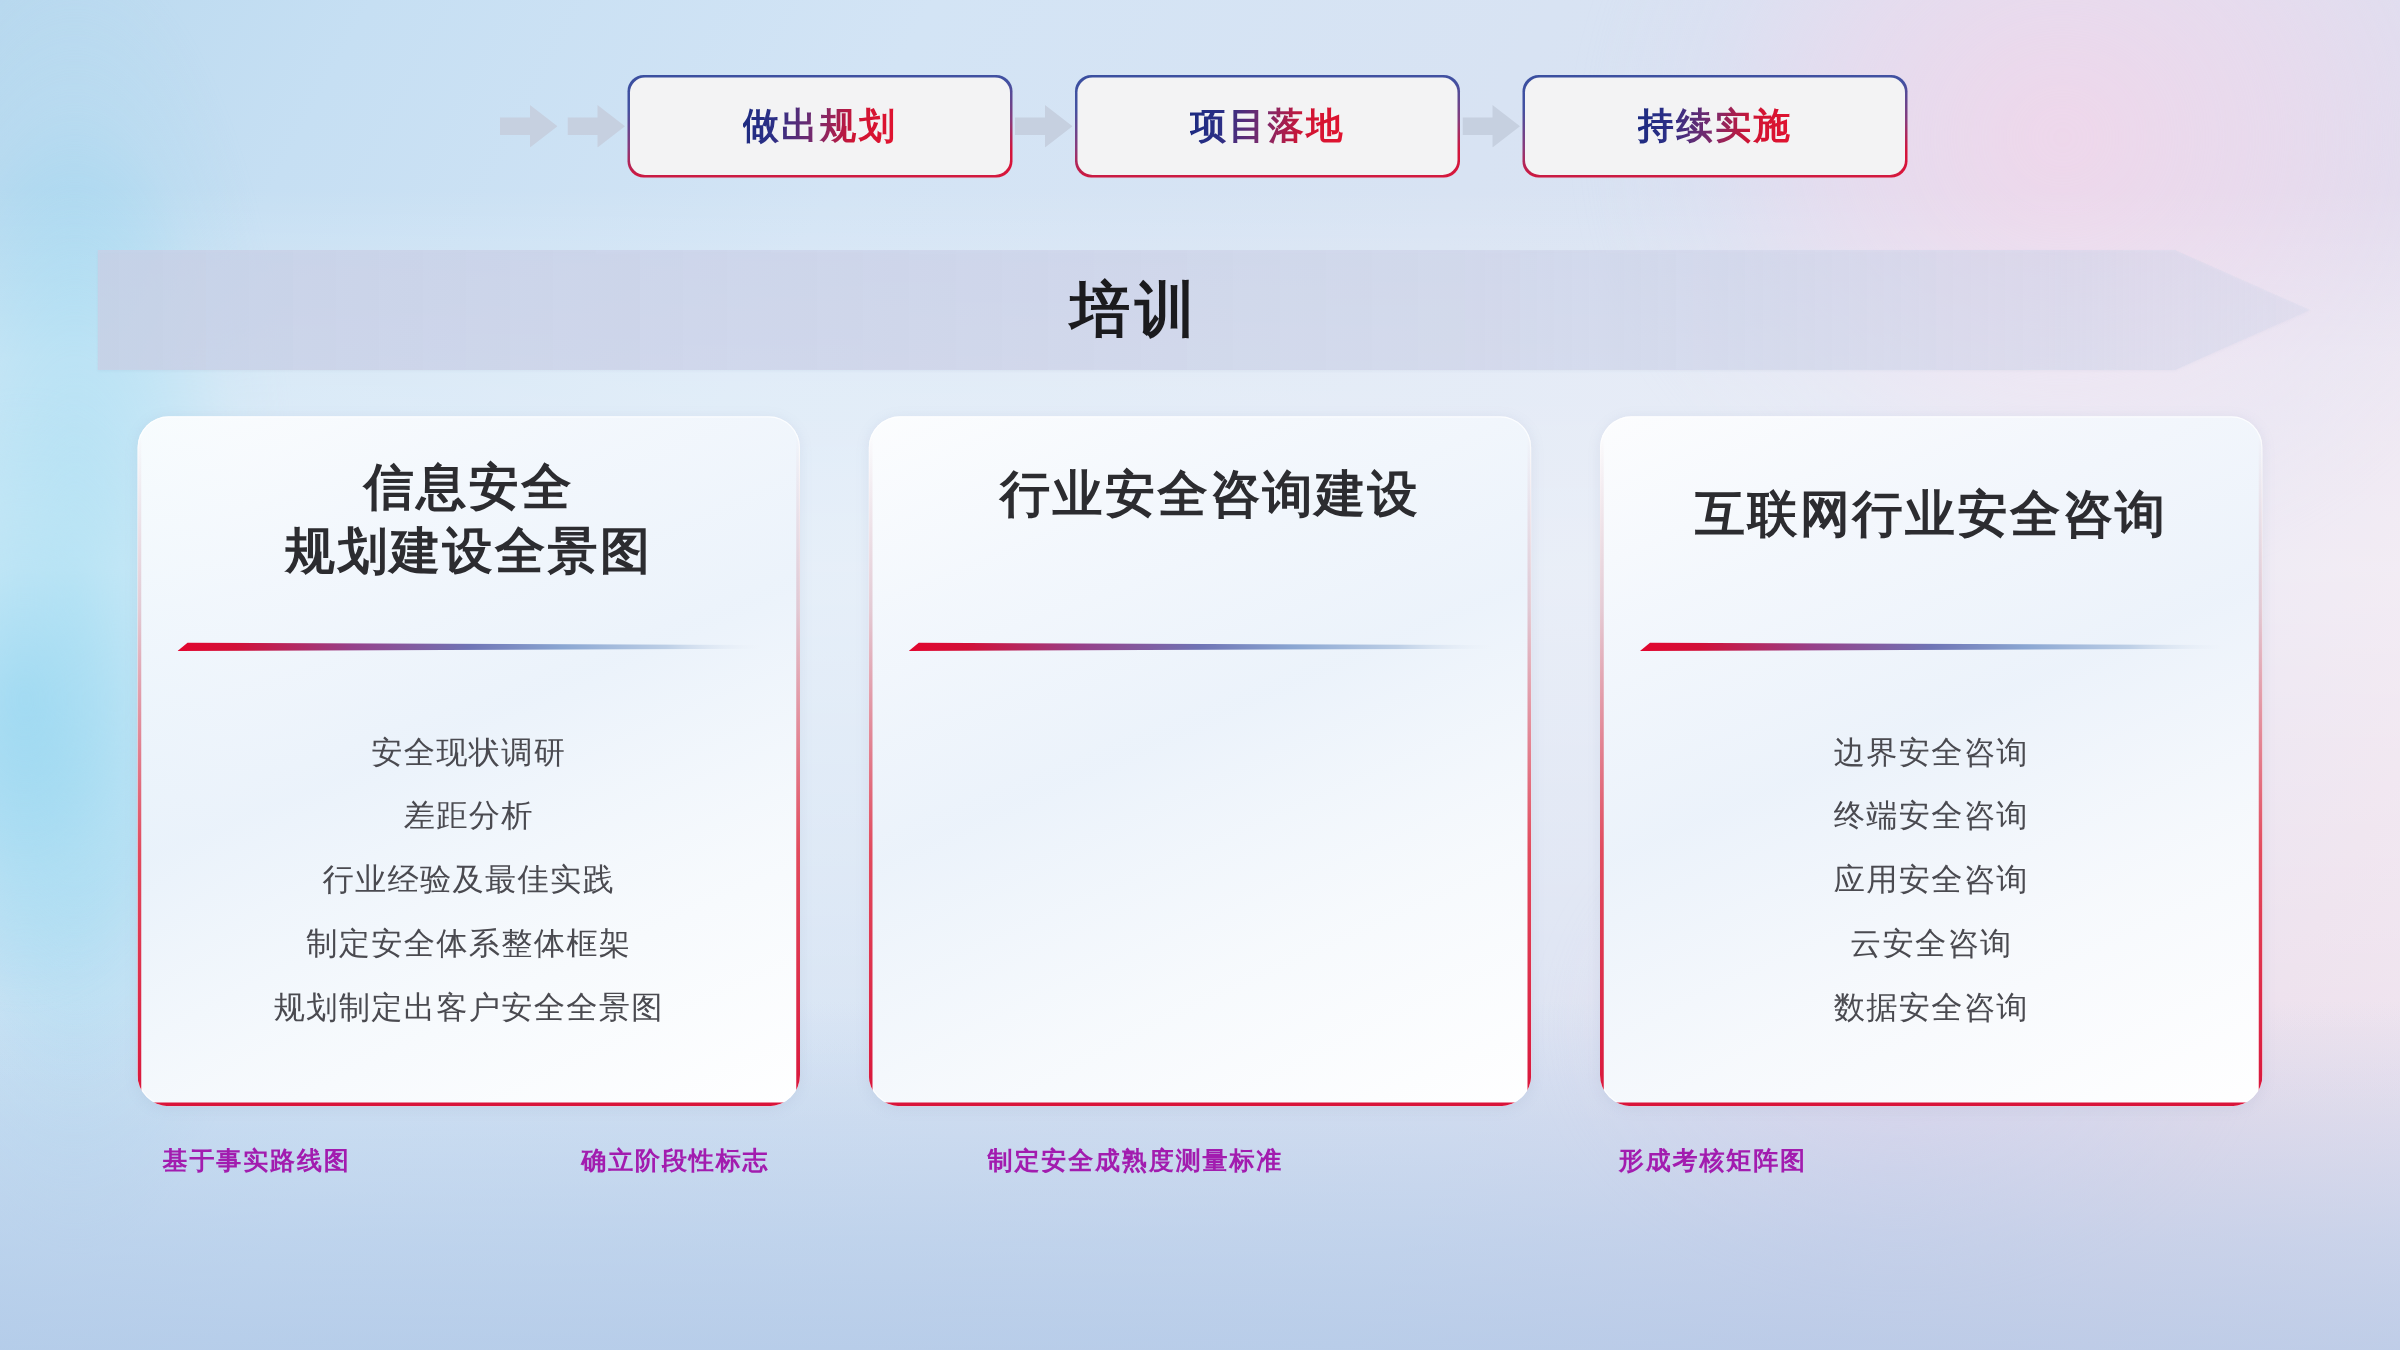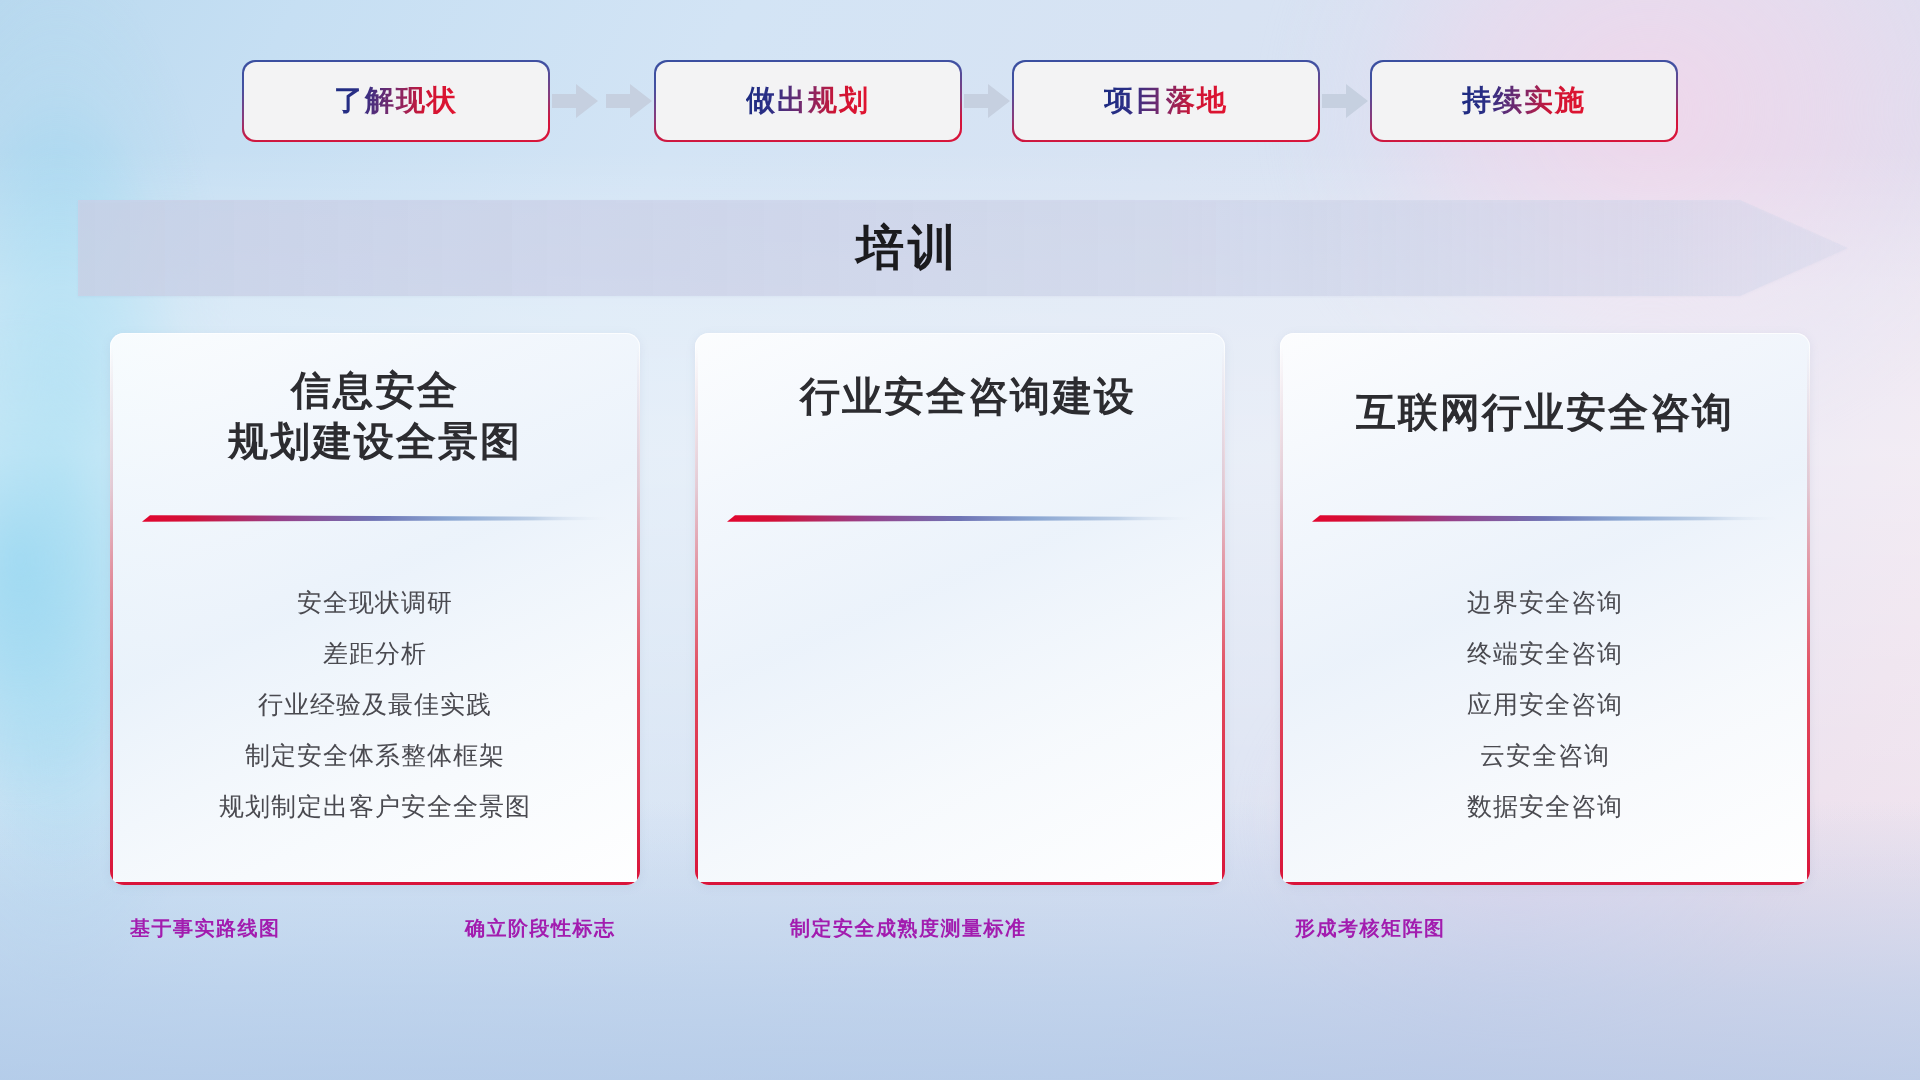--- a/index.html
+++ b/index.html
@@ -110,21 +110,21 @@
 
   
   #cards{
     position:absolute; left:110px; top:333px;
     width:1700px; height:552px;
     display:flex; justify-content:space-between;
   }
   .card{
     position:relative;
     width:530px; height:552px;
-    border-radius:14px;
+    border-radius:25px;
     background:
       linear-gradient(157deg,
         rgba(255,255,255,.88) 0%,
         rgba(244,248,253,.92) 22%,
         rgba(236,243,251,.94) 46%,
         rgba(247,250,253,.96) 72%,
         rgba(255,255,255,.99) 100%);
     box-shadow:
       inset 0 0 0 1px rgba(255,255,255,.75),
       0 2px 10px rgba(120,142,180,.13);
@@ -192,23 +192,20 @@
   <div class="bg-pink-tr"></div>
   <div class="bg-pink-mid"></div>
   <div class="bg-white-wash"></div>
   <div class="bg-bottom-blue"></div>
 </div>
 
 <div id="page">
 
   <div id="steps">
 
-    <div class="step-pill">
-      <span class="step-label">了解现状</span>
-    </div>
     <div class="step-arrow">
       <svg width="46" height="34" viewBox="0 0 46 34" aria-hidden="true">
         <path d="M0 10 H24 V0 L46 17 L24 34 V24 H0 Z" fill="#c6d0e0"></path>
       </svg>
     </div>
 
     <div class="step-arrow">
       <svg width="46" height="34" viewBox="0 0 46 34" aria-hidden="true">
         <path d="M0 10 H24 V0 L46 17 L24 34 V24 H0 Z" fill="#c6d0e0"></path>
       </svg>

